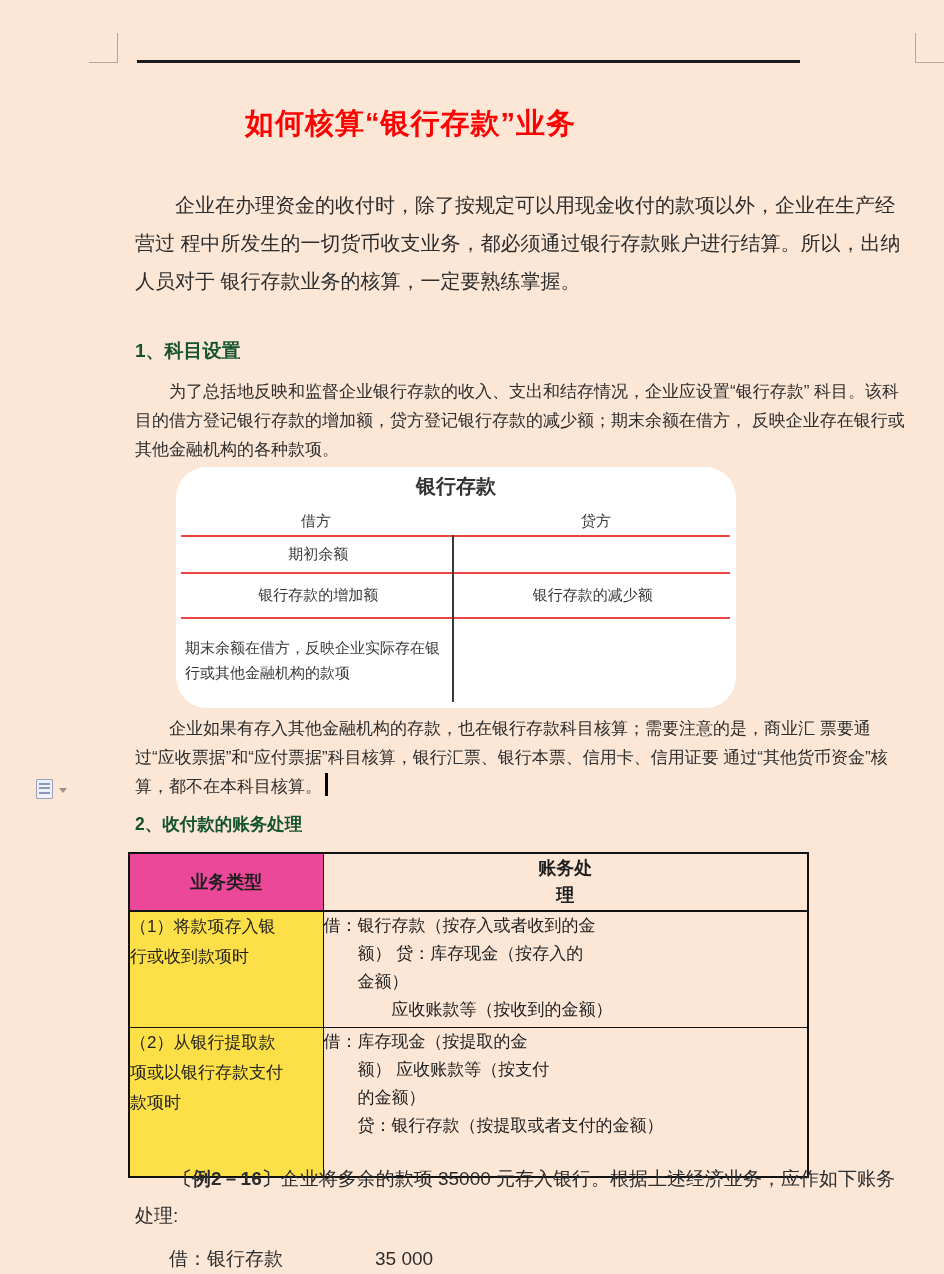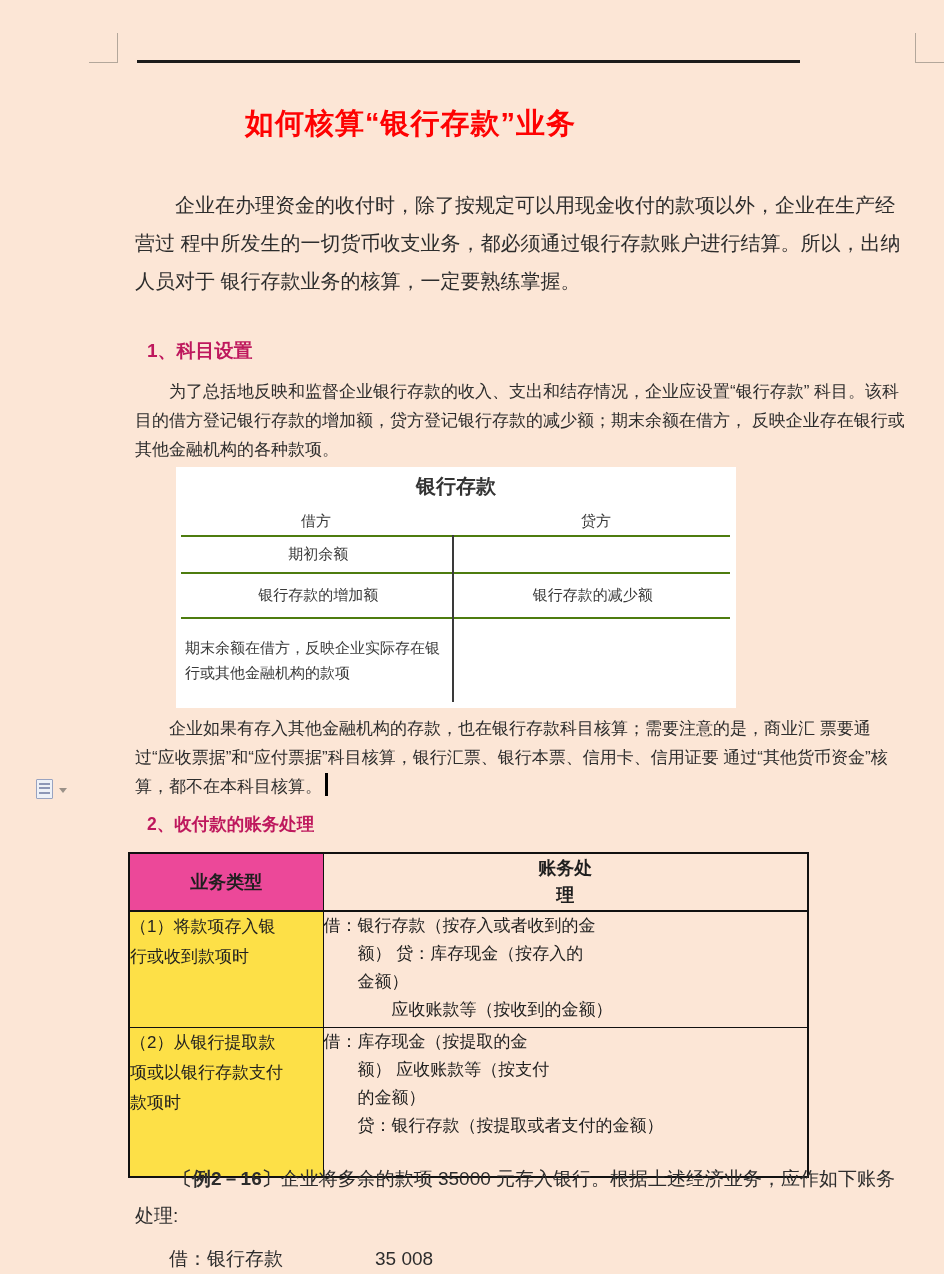--- a/index.html
+++ b/index.html
@@ -15,30 +15,30 @@
   .crop{position:absolute;width:28px;height:29px;top:33px;}
   .crop-tl{left:89px;border-right:1px solid #b3a79b;border-bottom:1px solid #b3a79b;}
   .crop-tr{left:915px;width:29px;border-left:1px solid #b3a79b;border-bottom:1px solid #b3a79b;}
   .top-rule{position:absolute;left:137px;top:60px;width:663px;height:3px;background:#1c1c1c;}
   
   .doc-title{position:absolute;left:245px;top:104px;margin:0;font-size:29px;font-weight:bold;color:#fe0202;letter-spacing:1px;}
   
   .para{position:absolute;left:135px;width:774px;margin:0;}
   .p-large{font-size:20px;line-height:38px;text-indent:2em;color:#2d2d2d;}
   .p-small{font-size:17px;line-height:29px;text-indent:2em;color:#2d2d2d;}
-  .sec-heading{position:absolute;left:147px;margin:0;font-weight:bold;color:#be185d;}
+  .sec-heading{position:absolute;left:135px;margin:0;font-weight:bold;color:#14532d;}
   .h-one{top:338px;font-size:19px;}
   .h-two{top:812px;font-size:17.5px;}
   
-  .tbox{position:absolute;left:176px;top:467px;width:560px;height:241px;background:#ffffff;}
+  .tbox{position:absolute;left:176px;top:467px;width:560px;height:241px;background:#ffffff;border-radius:31px;}
   .t-title{text-align:center;font-weight:bold;font-size:20px;padding-top:6px;color:#333;}
   .t-heads{display:flex;margin-top:12px;}
   .t-heads div{width:50%;text-align:center;font-size:15px;color:#3a3a3a;}
   .t-body{position:absolute;left:5px;right:6px;top:68px;bottom:0;}
-  .t-row{display:flex;border-top:2px solid #4d7c0f;justify-content:space-between;}
+  .t-row{display:flex;border-top:2px solid #ef4444;justify-content:space-between;}
   .t-row1{height:35px;}
   .t-row2{height:43px;}
   .t-row3{height:89px;}
   .t-cell{width:50%;font-size:15px;color:#3a3a3a;}
   .t-center{text-align:center;display:flex;align-items:center;justify-content:center;}
   .t-left{padding:16px 6px 0 4px;line-height:25px;box-sizing:border-box;}
   .t-vline{position:absolute;left:276px;top:68px;height:167px;width:2px;background:#3a3a3a;}
   
   .cursor{display:inline-block;width:2.5px;height:23px;background:#000;vertical-align:-4px;margin-left:3px;}
   
@@ -134,21 +134,21 @@
 　　额） 应收账款等（按支付
 　　的金额）
 　　贷：银行存款（按提取或者支付的金额）</td>
   </tr>
 </tbody>
   </table>
 
 <div class="example">
   <p><span class="ex-label">〔例2－16〕</span><span>企业将多余的款项 35000 元存入银行。根据上述经济业务，应作如下账务处理:</span></p>
   <div class="entry-line">
-    <span>借：银行存款</span><span class="entry-amt">35 008</span>
+    <span>借：银行存款</span><span class="entry-amt">35 000</span>
   </div>
 </div>
 
 <div class="paste-btn">
   <div class="paste-doc">
       <i></i>
       <i></i>
       <i></i>
     </div>
   <div class="paste-arrow"></div>

